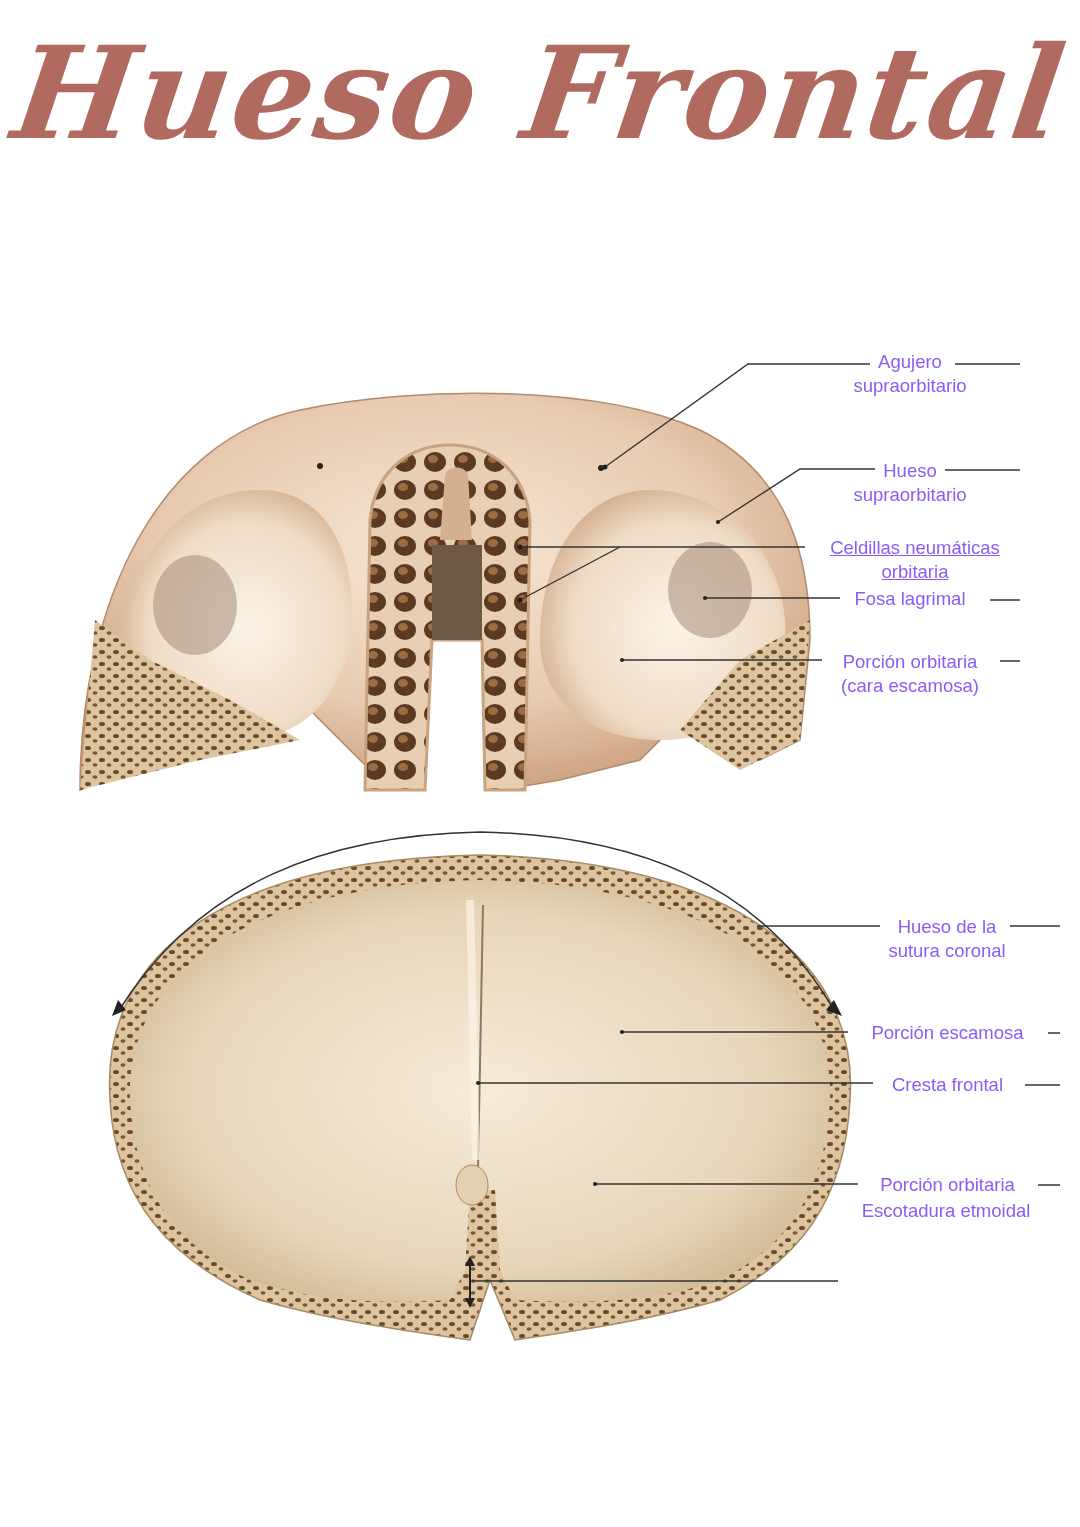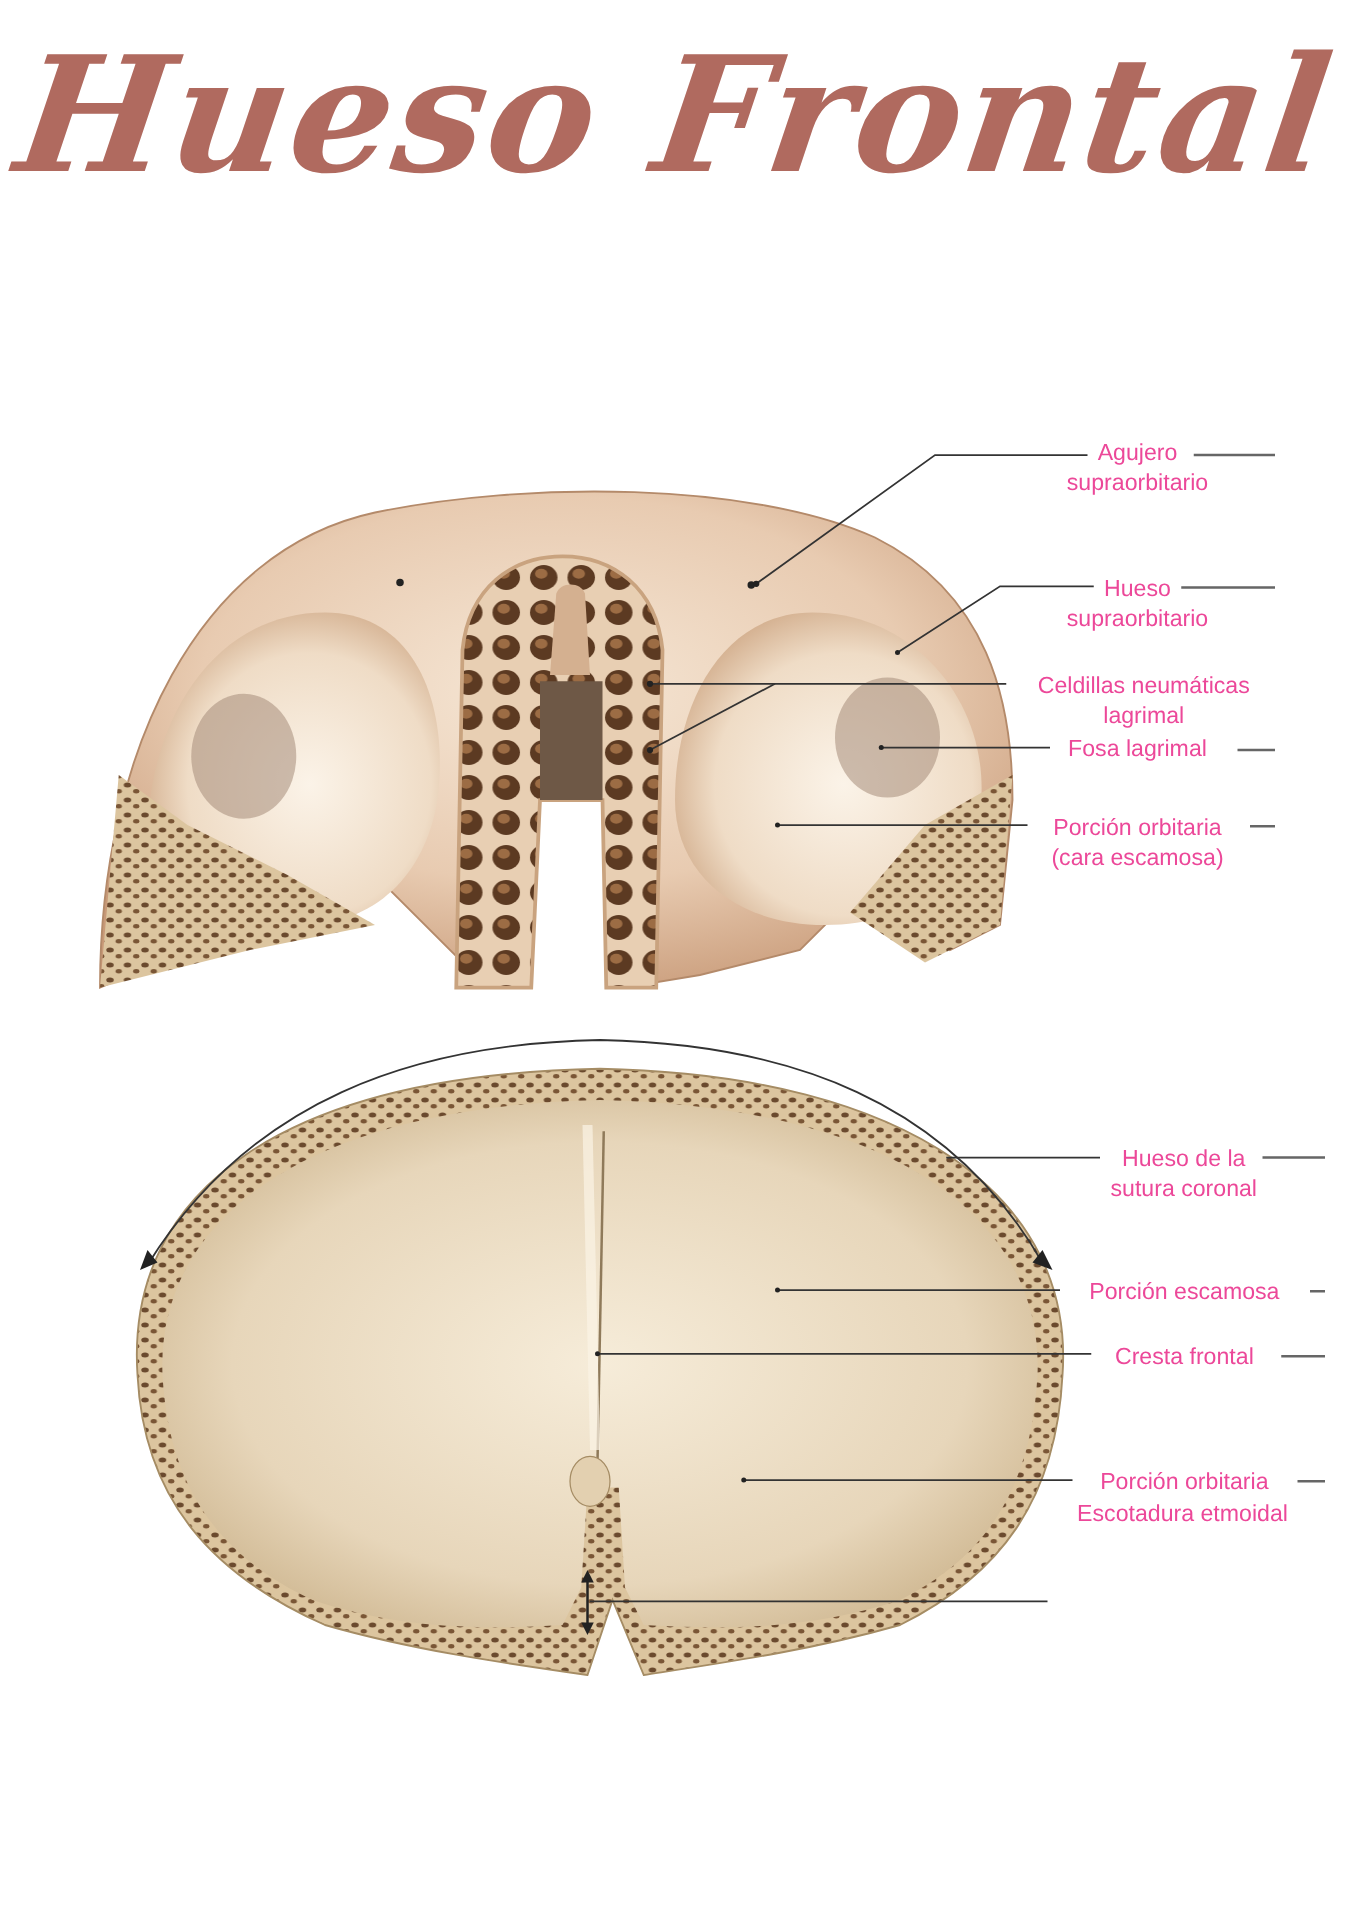--- a/index.html
+++ b/index.html
@@ -5,21 +5,21 @@
     html, body { margin: 0; padding: 0; background: #ffffff; }
     body { width: 1080px; height: 1527px; position: relative; overflow: hidden; font-family: "Liberation Sans", sans-serif; }
     .title {
       position: absolute; left: 0; top: 18px; width: 1080px; text-align: center;
       font-family: "DejaVu Serif", serif; font-style: italic; font-weight: bold;
       font-size: 128px; letter-spacing: 2px; color: #b06a5f;
       transform: skewX(-8deg);
     }
     svg.fig { position: absolute; left: 0; top: 0; }
     .label {
-      position: absolute; color: #ec4899; font-size: 18.5px; line-height: 24px;
+      position: absolute; color: #8b5cf6; font-size: 18.5px; line-height: 24px;
       text-align: center; white-space: nowrap;
       font-family: "Liberation Sans", sans-serif;
     }
     .tail { position: absolute; height: 2px; background: #666; }
   </style>
 </head>
 <body>
 
 <div class="title">Hueso Frontal</div>
 
@@ -122,23 +122,23 @@
   <div>supraorbitario</div>
 </div>
 <div class="tail" style="left:955px; top:363px; width:65px;"></div>
 
 <div class="label" style="left:820px; top:459px; width:180px;">
   <div>Hueso</div>
   <div>supraorbitario</div>
 </div>
 <div class="tail" style="left:945px; top:469px; width:75px;"></div>
 
-<div class="label" style="left:800px; top:536px; width:230px;">
+<div class="label" style="left:800px; top:536px; width:230px;text-decoration:underline;">
   <div>Celdillas neumáticas</div>
-  <div>lagrimal</div>
+  <div>orbitaria</div>
 </div>
 
 <div class="label" style="left:840px; top:587px; width:140px;">
   <div>Fosa lagrimal</div>
 </div>
 <div class="tail" style="left:990px; top:599px; width:30px;"></div>
 
 <div class="label" style="left:820px; top:650px; width:180px;">
   <div>Porción orbitaria</div>
   <div>(cara escamosa)</div>

